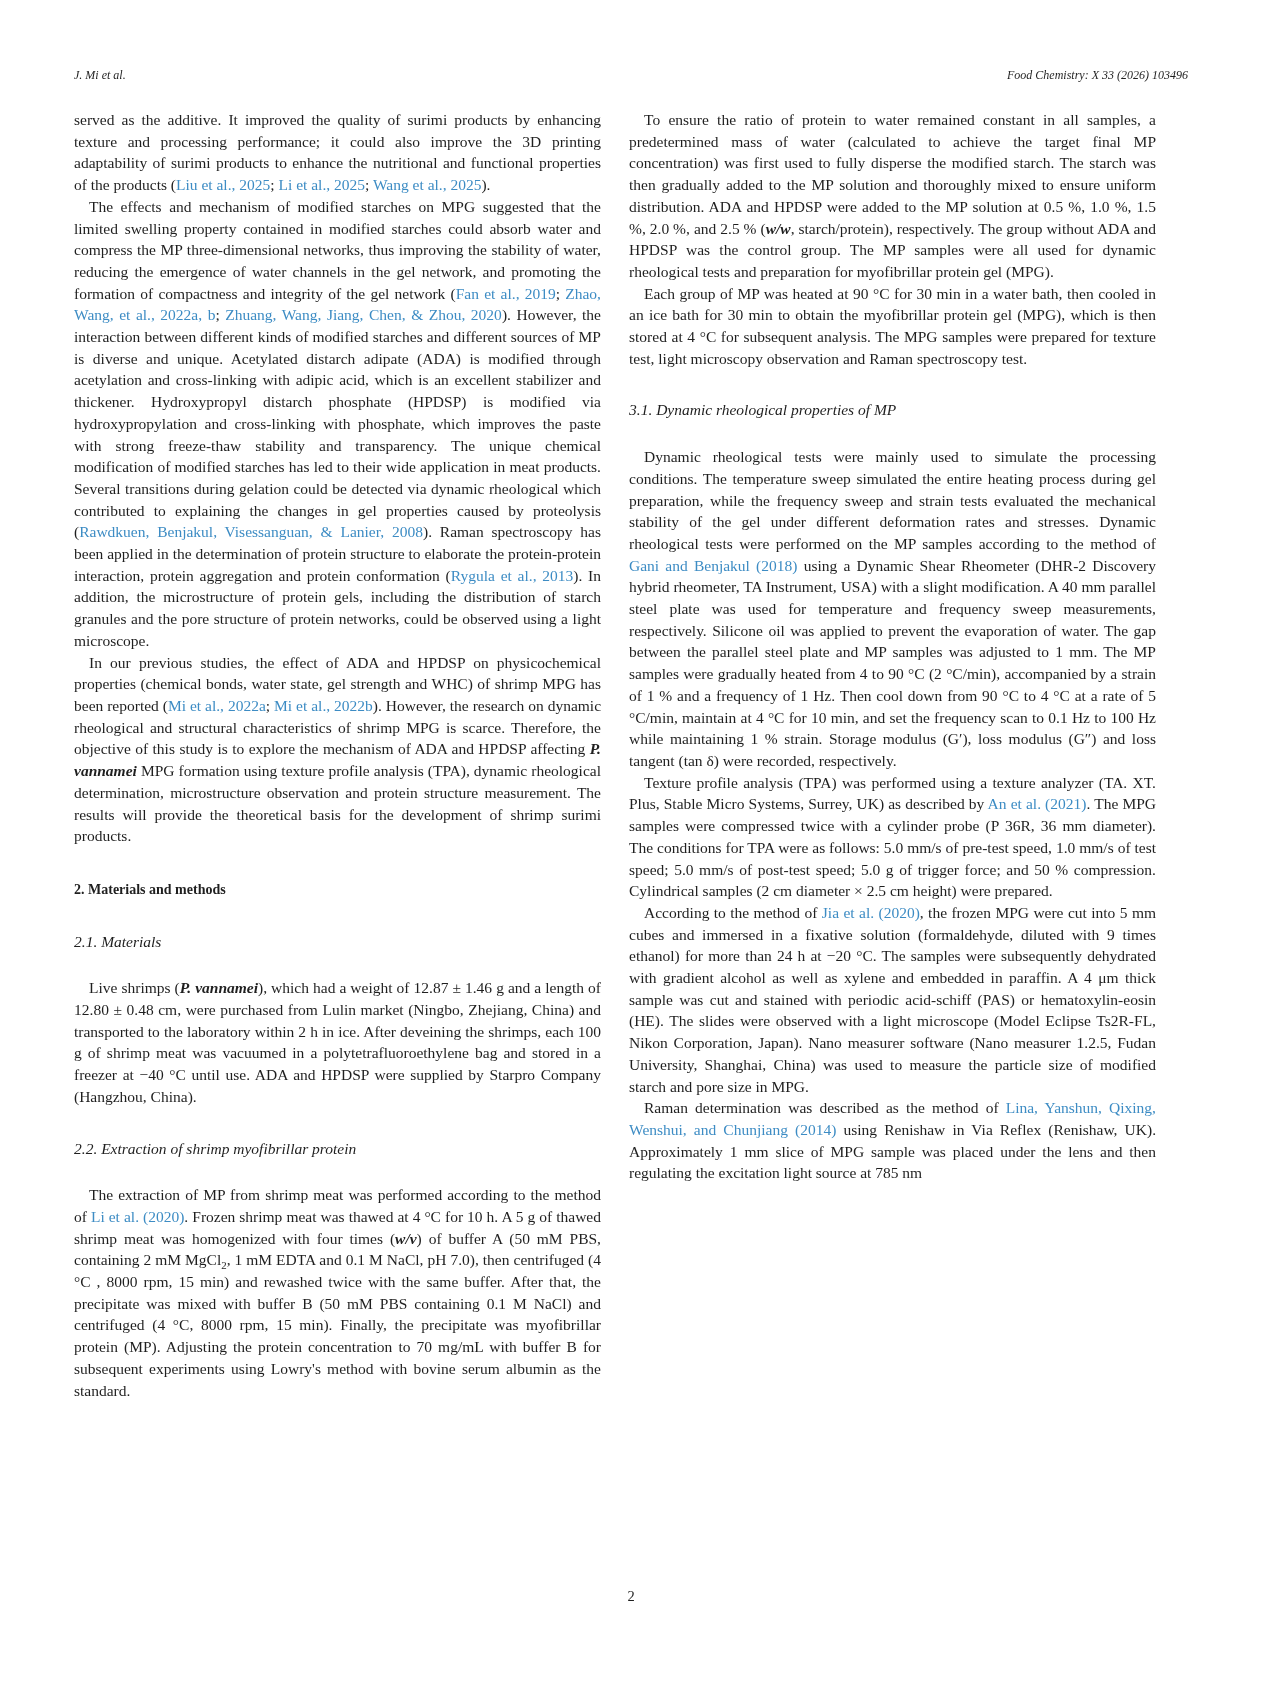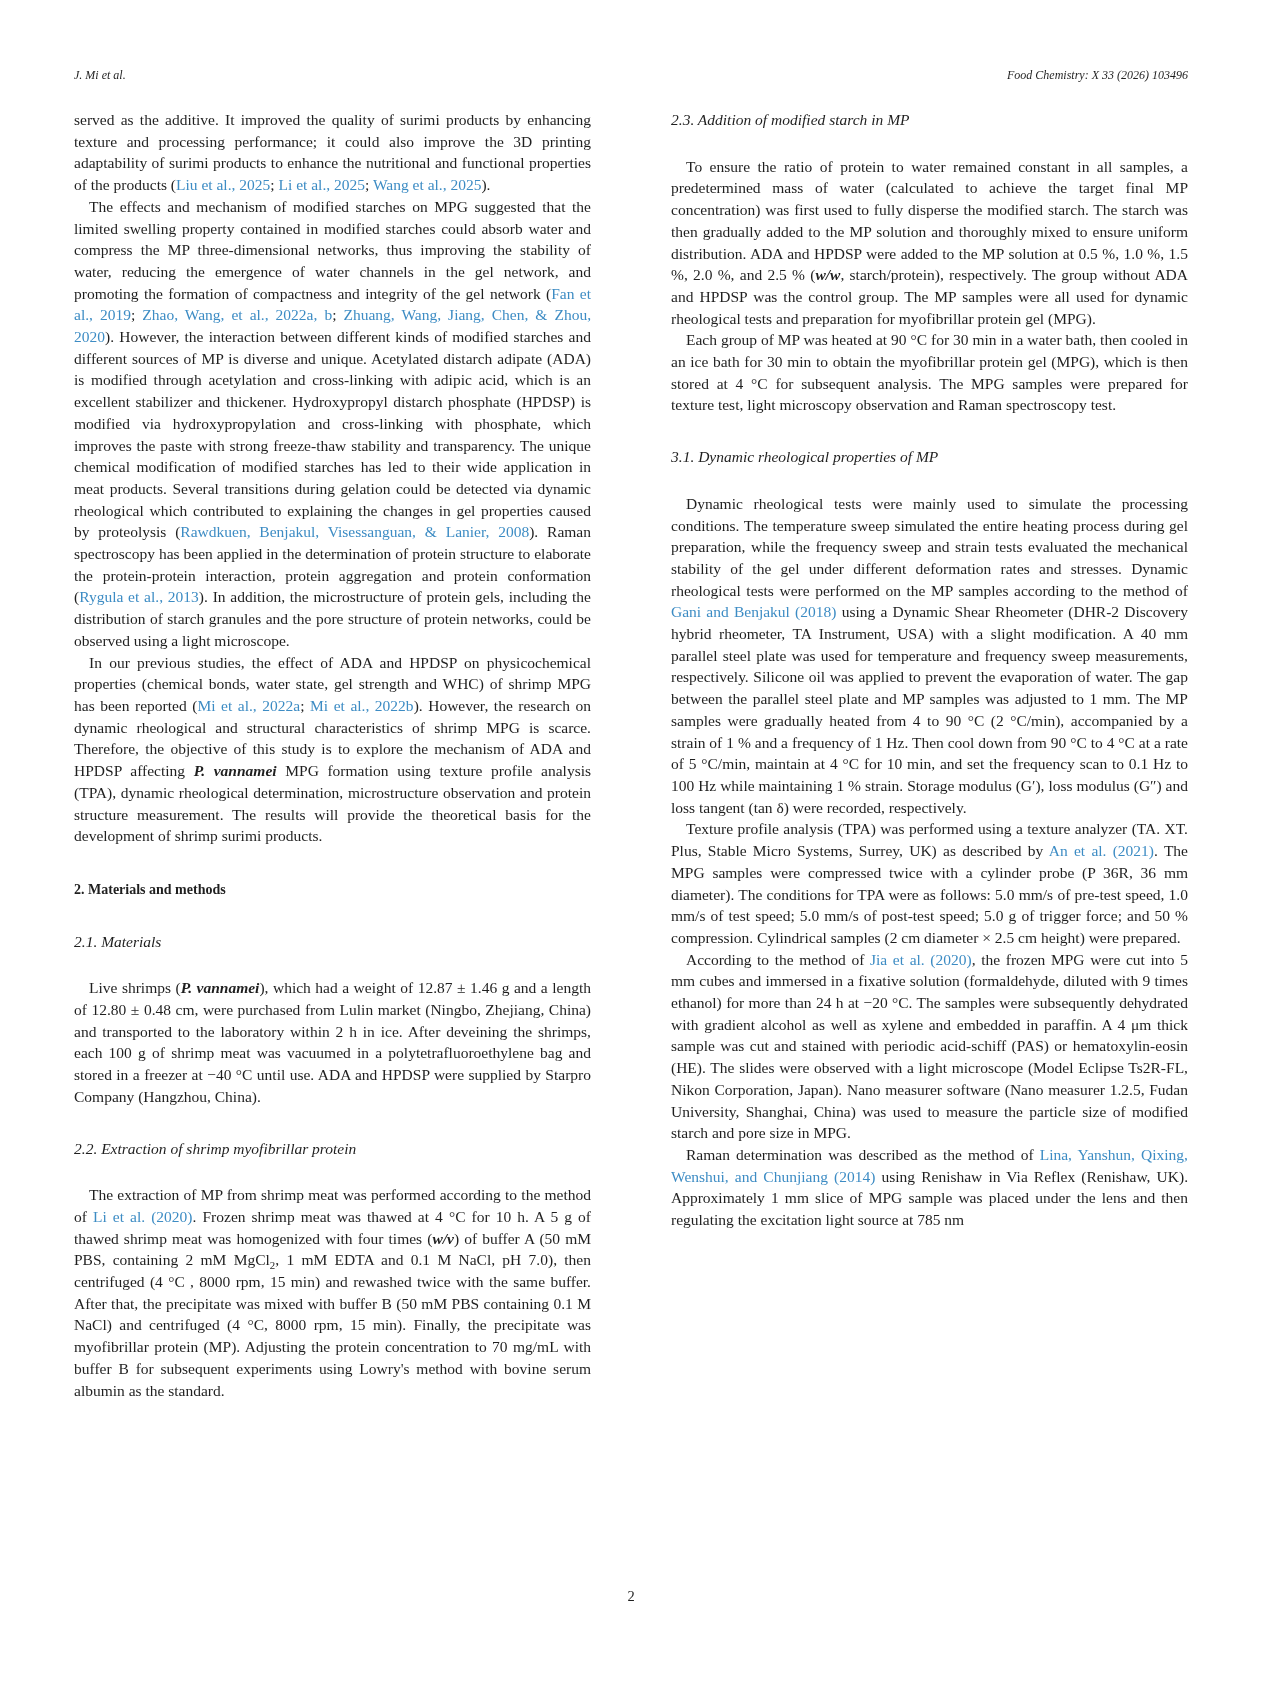--- a/index.html
+++ b/index.html
@@ -18,21 +18,21 @@
   .running-head {
     display: flex;
     justify-content: space-between;
     align-items: baseline;
     font-style: italic;
     font-size: 12px;
     color: #1f1f1f;
   }
   .columns {
     display: flex;
-    gap: 80px;
+    gap: 28px;
     margin-top: 26px;
   }
   .col {
     width: 527px;
     font-size: 15.5px;
     line-height: 21.7px;
     text-align: justify;
   }
   .col > :first-child { margin-top: 0; }
   p.para { margin: 0; }
@@ -80,21 +80,20 @@
         <p class="para"><span>served as the additive. It improved the quality of surimi products by enhancing texture and processing performance; it could also improve the 3D printing adaptability of surimi products to enhance the nutritional and functional properties of the products (</span><a href="#" class="cite">Liu et al., 2025</a><span>; </span><a href="#" class="cite">Li et al., 2025</a><span>; </span><a href="#" class="cite">Wang et al., 2025</a><span>).</span></p>
         <p class="para indent"><span>The effects and mechanism of modified starches on MPG suggested that the limited swelling property contained in modified starches could absorb water and compress the MP three-dimensional networks, thus improving the stability of water, reducing the emergence of water channels in the gel network, and promoting the formation of compactness and integrity of the gel network (</span><a href="#" class="cite">Fan et al., 2019</a><span>; </span><a href="#" class="cite">Zhao, Wang, et al., 2022a, b</a><span>; </span><a href="#" class="cite">Zhuang, Wang, Jiang, Chen, &amp; Zhou, 2020</a><span>). However, the interaction between different kinds of modified starches and different sources of MP is diverse and unique. Acetylated distarch adipate (ADA) is modified through acetylation and cross-linking with adipic acid, which is an excellent stabilizer and thickener. Hydroxypropyl distarch phosphate (HPDSP) is modified via hydroxypropylation and cross-linking with phosphate, which improves the paste with strong freeze-thaw stability and transparency. The unique chemical modification of modified starches has led to their wide application in meat products. Several transitions during gelation could be detected via dynamic rheological which contributed to explaining the changes in gel properties caused by proteolysis (</span><a href="#" class="cite">Rawdkuen, Benjakul, Visessanguan, &amp; Lanier, 2008</a><span>). Raman spectroscopy has been applied in the determination of protein structure to elaborate the protein-protein interaction, protein aggregation and protein conformation (</span><a href="#" class="cite">Rygula et al., 2013</a><span>). In addition, the microstructure of protein gels, including the distribution of starch granules and the pore structure of protein networks, could be observed using a light microscope.</span></p>
         <p class="para indent"><span>In our previous studies, the effect of ADA and HPDSP on physicochemical properties (chemical bonds, water state, gel strength and WHC) of shrimp MPG has been reported (</span><a href="#" class="cite">Mi et al., 2022a</a><span>; </span><a href="#" class="cite">Mi et al., 2022b</a><span>). However, the research on dynamic rheological and structural characteristics of shrimp MPG is scarce. Therefore, the objective of this study is to explore the mechanism of ADA and HPDSP affecting </span><em class="it">P. vannamei</em><span> MPG formation using texture profile analysis (TPA), dynamic rheological determination, microstructure observation and protein structure measurement. The results will provide the theoretical basis for the development of shrimp surimi products.</span></p>
         <h2 class="sec-heading"><span>2. Materials and methods</span></h2>
         <h3 class="subsec-heading"><span>2.1. Materials</span></h3>
         <p class="para indent"><span>Live shrimps (</span><em class="it">P. vannamei</em><span>), which had a weight of 12.87 ± 1.46 g and a length of 12.80 ± 0.48 cm, were purchased from Lulin market (Ningbo, Zhejiang, China) and transported to the laboratory within 2 h in ice. After deveining the shrimps, each 100 g of shrimp meat was vacuumed in a polytetrafluoroethylene bag and stored in a freezer at −40 °C until use. ADA and HPDSP were supplied by Starpro Company (Hangzhou, China).</span></p>
         <h3 class="subsec-heading"><span>2.2. Extraction of shrimp myofibrillar protein</span></h3>
         <p class="para indent"><span>The extraction of MP from shrimp meat was performed according to the method of </span><a href="#" class="cite">Li et al. (2020)</a><span>. Frozen shrimp meat was thawed at 4 °C for 10 h. A 5 g of thawed shrimp meat was homogenized with four times (</span><em class="it">w/v</em><span>) of buffer A (50 mM PBS, containing 2 mM MgCl</span><sub class="sb">2</sub><span>, 1 mM EDTA and 0.1 M NaCl, pH 7.0), then centrifuged (4 °C , 8000 rpm, 15 min) and rewashed twice with the same buffer. After that, the precipitate was mixed with buffer B (50 mM PBS containing 0.1 M NaCl) and centrifuged (4 °C, 8000 rpm, 15 min). Finally, the precipitate was myofibrillar protein (MP). Adjusting the protein concentration to 70 mg/mL with buffer B for subsequent experiments using Lowry's method with bovine serum albumin as the standard.</span></p>
       </div>
     <div class="col" id="col-right">
-        <h3 class="subsec-heading"><span>2.3. Addition of modified starch in MP</span></h3>
         <p class="para indent"><span>To ensure the ratio of protein to water remained constant in all samples, a predetermined mass of water (calculated to achieve the target final MP concentration) was first used to fully disperse the modified starch. The starch was then gradually added to the MP solution and thoroughly mixed to ensure uniform distribution. ADA and HPDSP were added to the MP solution at 0.5 %, 1.0 %, 1.5 %, 2.0 %, and 2.5 % (</span><em class="it">w/w</em><span>, starch/protein), respectively. The group without ADA and HPDSP was the control group. The MP samples were all used for dynamic rheological tests and preparation for myofibrillar protein gel (MPG).</span></p>
         <p class="para indent"><span>Each group of MP was heated at 90 °C for 30 min in a water bath, then cooled in an ice bath for 30 min to obtain the myofibrillar protein gel (MPG), which is then stored at 4 °C for subsequent analysis. The MPG samples were prepared for texture test, light microscopy observation and Raman spectroscopy test.</span></p>
         <h3 class="subsec-heading"><span>3.1. Dynamic rheological properties of MP</span></h3>
         <p class="para indent"><span>Dynamic rheological tests were mainly used to simulate the processing conditions. The temperature sweep simulated the entire heating process during gel preparation, while the frequency sweep and strain tests evaluated the mechanical stability of the gel under different deformation rates and stresses. Dynamic rheological tests were performed on the MP samples according to the method of </span><a href="#" class="cite">Gani and Benjakul (2018)</a><span> using a Dynamic Shear Rheometer (DHR-2 Discovery hybrid rheometer, TA Instrument, USA) with a slight modification. A 40 mm parallel steel plate was used for temperature and frequency sweep measurements, respectively. Silicone oil was applied to prevent the evaporation of water. The gap between the parallel steel plate and MP samples was adjusted to 1 mm. The MP samples were gradually heated from 4 to 90 °C (2 °C/min), accompanied by a strain of 1 % and a frequency of 1 Hz. Then cool down from 90 °C to 4 °C at a rate of 5 °C/min, maintain at 4 °C for 10 min, and set the frequency scan to 0.1 Hz to 100 Hz while maintaining 1 % strain. Storage modulus (G′), loss modulus (G″) and loss tangent (tan δ) were recorded, respectively.</span></p>
         <p class="para indent"><span>Texture profile analysis (TPA) was performed using a texture analyzer (TA. XT. Plus, Stable Micro Systems, Surrey, UK) as described by </span><a href="#" class="cite">An et al. (2021)</a><span>. The MPG samples were compressed twice with a cylinder probe (P 36R, 36 mm diameter). The conditions for TPA were as follows: 5.0 mm/s of pre-test speed, 1.0 mm/s of test speed; 5.0 mm/s of post-test speed; 5.0 g of trigger force; and 50 % compression. Cylindrical samples (2 cm diameter × 2.5 cm height) were prepared.</span></p>
         <p class="para indent"><span>According to the method of </span><a href="#" class="cite">Jia et al. (2020)</a><span>, the frozen MPG were cut into 5 mm cubes and immersed in a fixative solution (formaldehyde, diluted with 9 times ethanol) for more than 24 h at −20 °C. The samples were subsequently dehydrated with gradient alcohol as well as xylene and embedded in paraffin. A 4 μm thick sample was cut and stained with periodic acid-schiff (PAS) or hematoxylin-eosin (HE). The slides were observed with a light microscope (Model Eclipse Ts2R-FL, Nikon Corporation, Japan). Nano measurer software (Nano measurer 1.2.5, Fudan University, Shanghai, China) was used to measure the particle size of modified starch and pore size in MPG.</span></p>
         <p class="para indent"><span>Raman determination was described as the method of </span><a href="#" class="cite">Lina, Yanshun, Qixing, Wenshui, and Chunjiang (2014)</a><span> using Renishaw in Via Reflex (Renishaw, UK). Approximately 1 mm slice of MPG sample was placed under the lens and then regulating the excitation light source at 785 nm</span></p>
       </div>
   </div>
 

